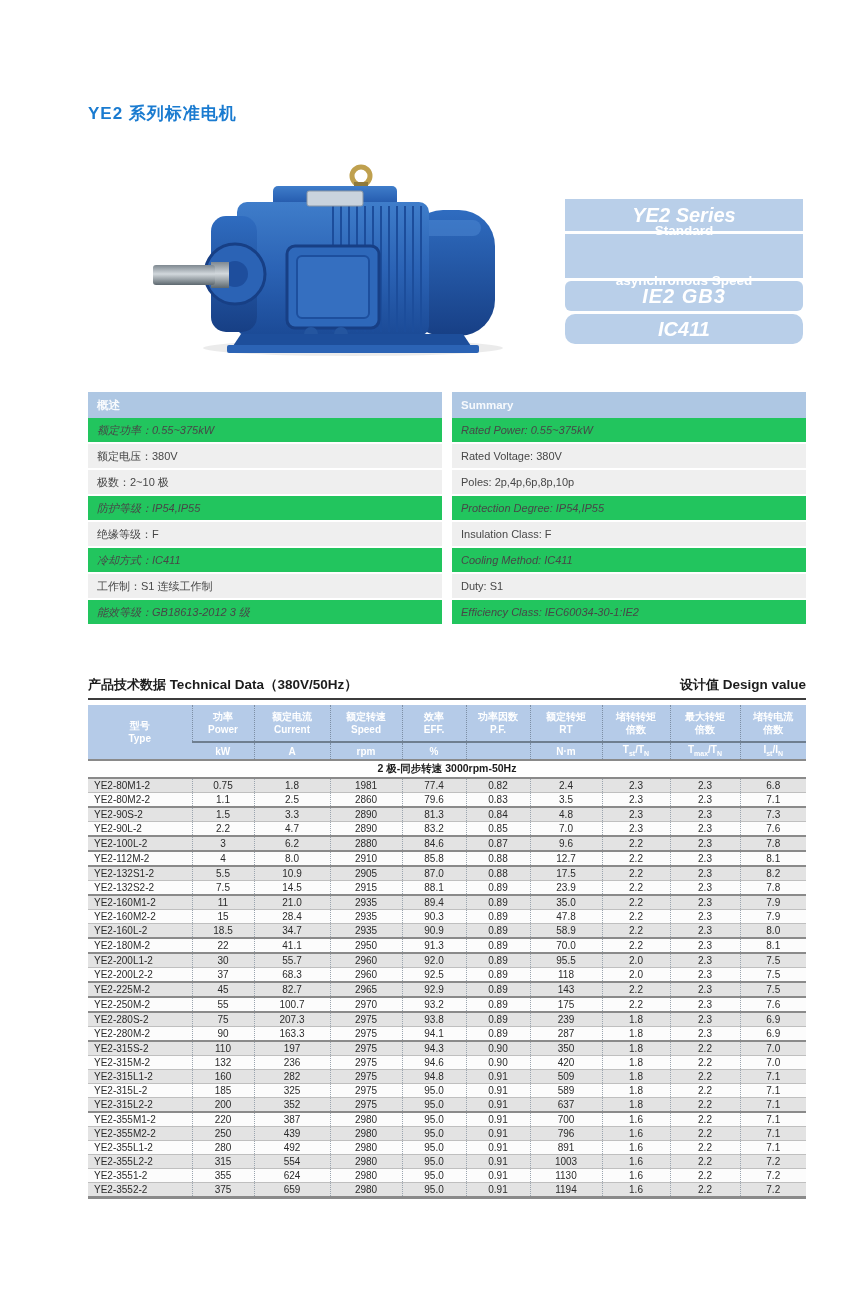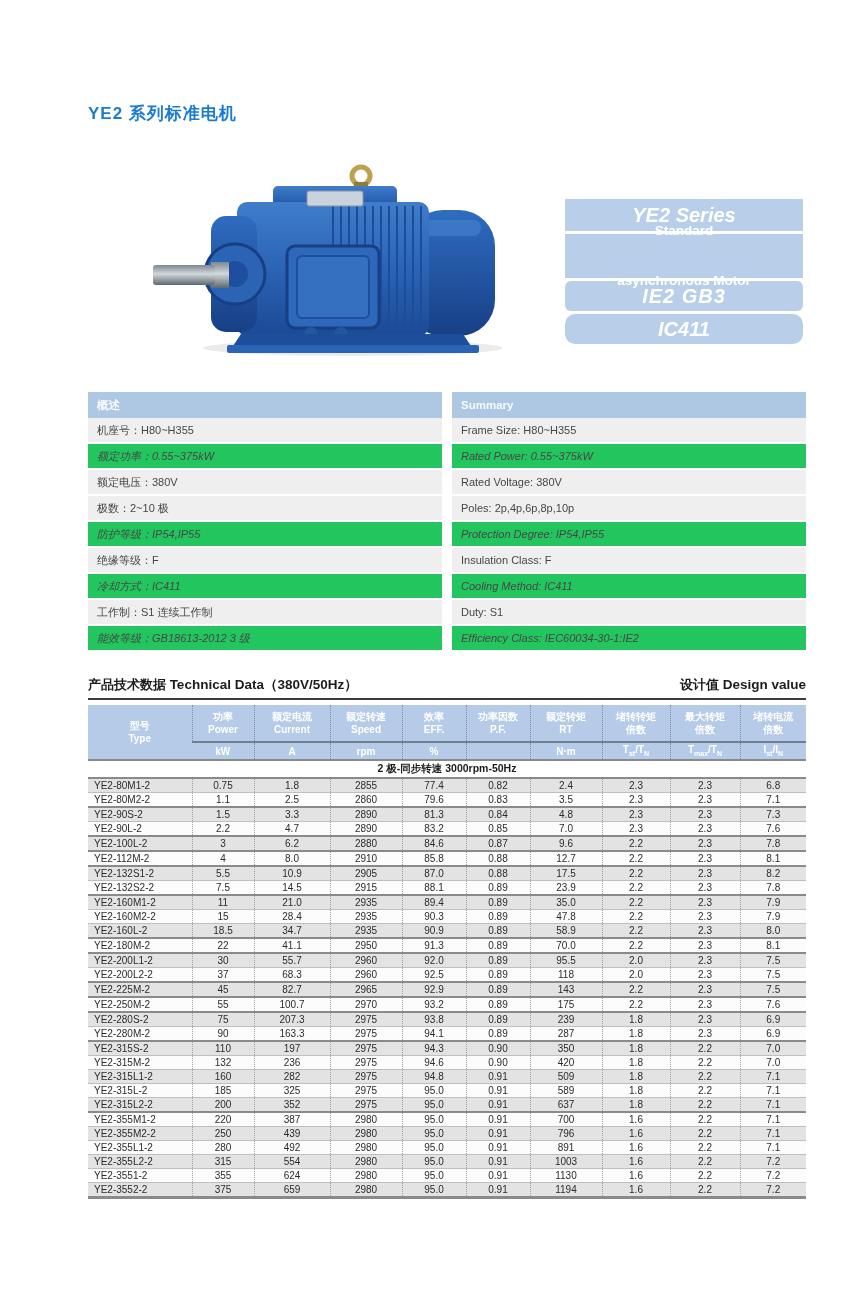--- a/index.html
+++ b/index.html
@@ -130,38 +130,34 @@
 
       <path d="M96 176 h222 l8 12 h-238 z" fill="#1d4e9b"></path>
       <rect x="82" y="187" width="252" height="8" rx="2" fill="#2b63b5"></rect>
     </svg>
   </div>
 
   <div class="badges">
     <div class="badge b1">YE2 Series</div>
     <div class="badge b2">
       <div>Standard</div>
-      <div>asynchronous Motor</div>
+      <div>asynchronous Speed</div>
     </div>
     <div class="badge b3">IE2   GB3</div>
     <div class="badge b4">IC411</div>
   </div>
 
   <table class="summary">
     <thead>
       <tr>
         <th>概述</th>
         <th>Summary</th>
       </tr>
     </thead>
     <tbody>
-        <tr class="gray">
-          <td>机座号：H80~H355</td>
-          <td>Frame Size: H80~H355</td>
-        </tr>
         <tr class="blue">
           <td>额定功率：0.55~375kW</td>
           <td>Rated Power: 0.55~375kW</td>
         </tr>
         <tr class="gray">
           <td>额定电压：380V</td>
           <td>Rated Voltage: 380V</td>
         </tr>
         <tr class="gray">
           <td>极数：2~10 极</td>
@@ -270,21 +266,21 @@
         </tr>
       <tr class="group">
         <th colspan="10">2 极-同步转速 3000rpm-50Hz</th>
       </tr>
     </thead>
     <tbody>
         <tr>
           <td>YE2-80M1-2</td>
           <td>0.75</td>
           <td>1.8</td>
-          <td>2855</td>
+          <td>1981</td>
           <td>77.4</td>
           <td>0.82</td>
           <td>2.4</td>
           <td>2.3</td>
           <td>2.3</td>
           <td>6.8</td>
         </tr>
         <tr class="group-end">
           <td>YE2-80M2-2</td>
           <td>1.1</td>

